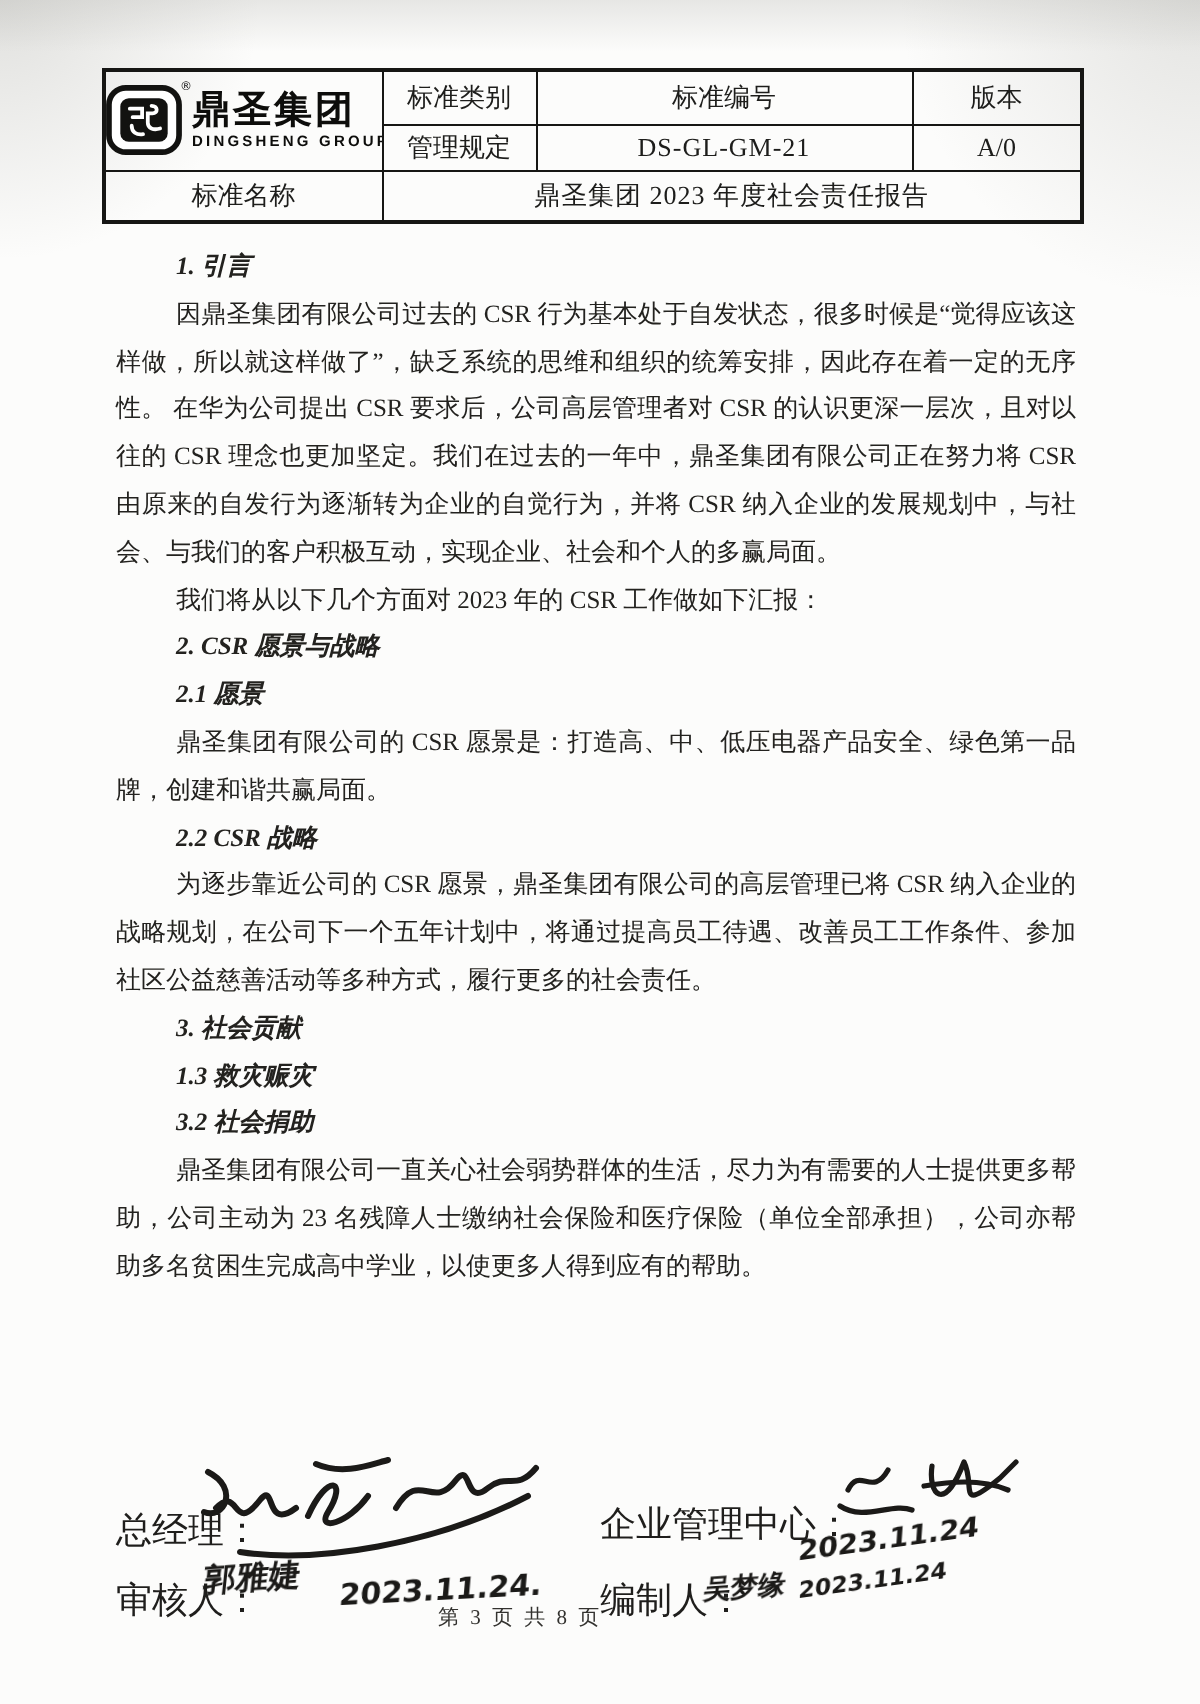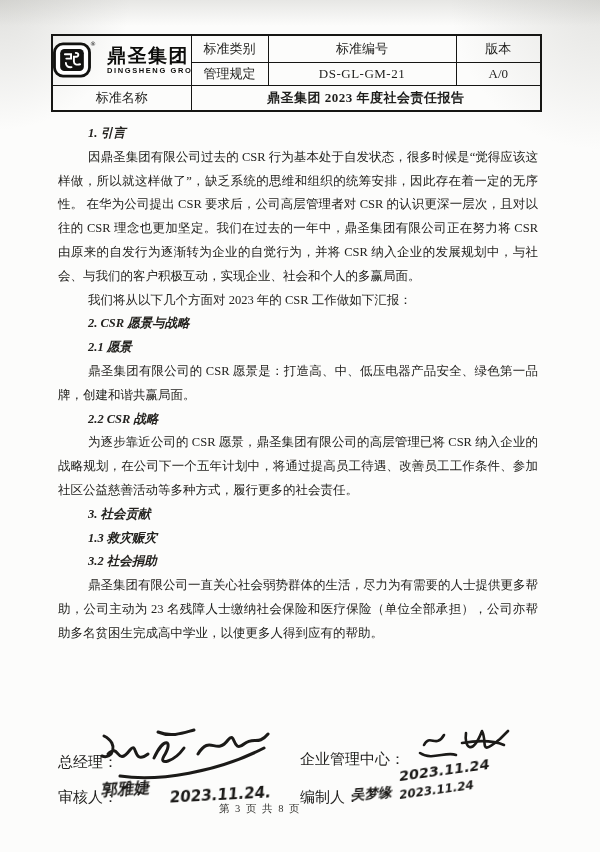--- a/index.html
+++ b/index.html
@@ -27,46 +27,46 @@
     border-collapse:collapse;table-layout:fixed;
     border:2px solid #161614;
   }
   table.hdr td{
     border:1.5px solid #161614;
     text-align:center;vertical-align:middle;
     font-size:13px;color:#1d1d1b;padding:0;
     overflow:hidden;white-space:nowrap;
   }
   td.logo-cell{padding:2px 2px 2px 6px;}
-  .logo{display:flex;align-items:center;gap:16px;justify-content:flex-start;}
+  .logo{display:flex;align-items:center;gap:5px;justify-content:flex-start;}
   .logo-mark{position:relative;width:38px;height:36px;flex:0 0 auto;}
   .logo-reg{position:absolute;top:-2px;right:-5px;font-size:6px;color:#111;font-family:"DejaVu Sans",sans-serif;}
   .logo-txt{display:flex;flex-direction:column;align-items:flex-start;line-height:1;}
   .logo-cn{
     font-family:"Liberation Sans","DejaVu Sans",sans-serif;
     font-weight:bold;font-size:19px;letter-spacing:1.5px;color:#0d0d0b;
   }
   .logo-en{
     font-family:"Liberation Sans","DejaVu Sans",sans-serif;
     font-weight:bold;font-size:7.5px;letter-spacing:1.6px;color:#0d0d0b;margin-top:2px;
   }
-  .hdr-title{font-weight:bold;font-size:13.5px;letter-spacing:.5px;border-radius:13px;}
+  .hdr-title{font-weight:normal;font-size:13.5px;letter-spacing:.5px;border-radius:13px;}
   .hdr-num{letter-spacing:.5px;font-family:Liberation Serif, serif;}
 
   
   .doc{
     position:absolute;left:58px;top:122px;width:480px;
     font-size:12.5px;line-height:23.8px;color:#23221f;
     text-align:justify;
   }
   .doc .blk{margin:0;text-indent:30px;}
   .doc .h{font-weight:bold;font-style:italic;}
 
   
-  .sig-label{position:absolute;font-size:15px;color:#1f1e1c;white-space:nowrap;}
+  .sig-label{position:absolute;font-size:18px;color:#1f1e1c;white-space:nowrap;}
   .hand{
     position:absolute;font-family:"DejaVu Sans",sans-serif;font-weight:bold;color:#1b1a18;
     white-space:nowrap;filter:blur(.2px);
   }
   .hand-name{font-size:16px;transform:skewX(-10deg) rotate(-4deg);}
   .hand-date{font-size:13px;transform:skewX(-12deg) rotate(-8deg);}
   svg.scribble{position:absolute;overflow:visible;}
 
   
   .footer{

